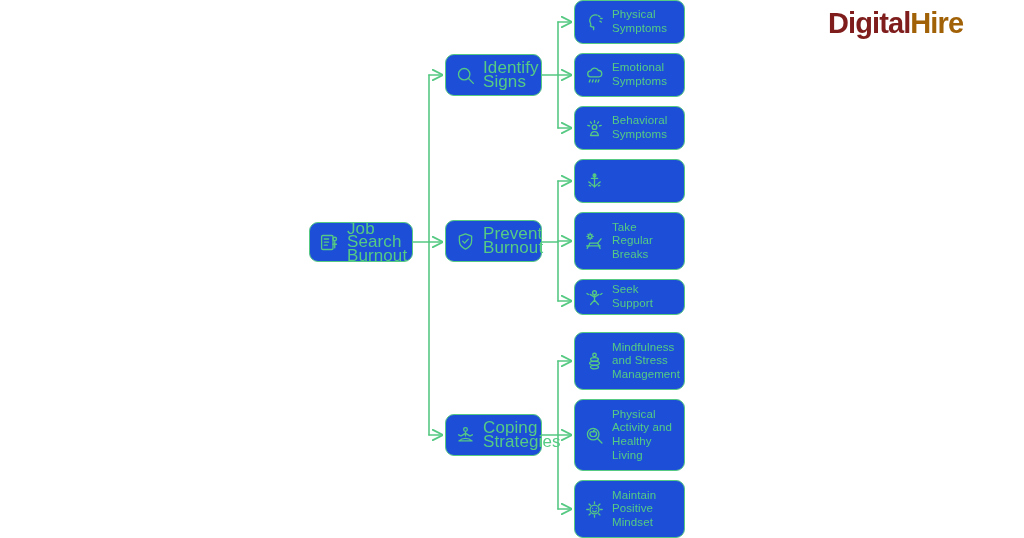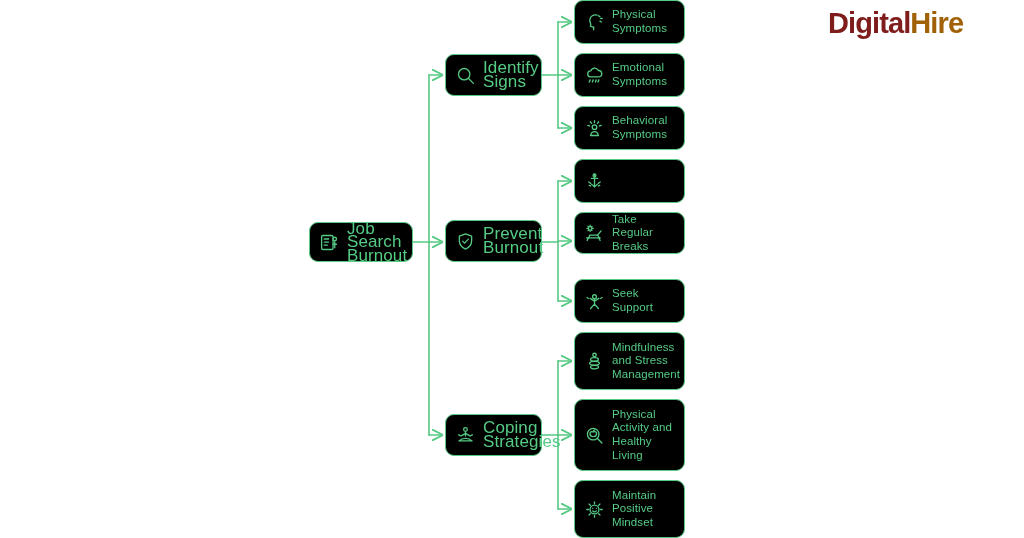--- a/index.html
+++ b/index.html
@@ -17,21 +17,21 @@
   #canvas {
     position: absolute;
     top: 0;
     left: 0;
     width: 1024px;
     height: 538px;
   }
   .node-box {
     position: absolute;
     box-sizing: border-box;
-    background: #000000;
+    background: #1d4ed8;
     border: 1.6px solid #56c983;
     border-radius: 9px;
     display: flex;
     align-items: center;
     gap: 7px;
     padding: 0 9px 0 8px;
   }
   .node-icon {
     flex: 0 0 auto;
     width: 22px;
@@ -182,36 +182,36 @@
       <span class="node-icon">
         <svg viewBox="0 0 24 24">
           <path d="M12 4v14" fill="none" stroke="currentColor" stroke-width="1.5" stroke-linecap="round" stroke-linejoin="round"></path>
           <path d="M8.5 8.5h7" fill="none" stroke="currentColor" stroke-width="1.5" stroke-linecap="round" stroke-linejoin="round"></path>
           <circle cx="12" cy="5" r="1.6" fill="none" stroke="currentColor" stroke-width="1.5" stroke-linecap="round" stroke-linejoin="round"></circle>
           <path d="M12 18l-3.5 -3M12 18l3.5 -3" fill="none" stroke="currentColor" stroke-width="1.5" stroke-linecap="round" stroke-linejoin="round"></path>
           <path d="M5.5 12.5l2 1.6M18.5 12.5l-2 1.6M6 16.5l1.6 .6M18 16.5l-1.6 .6" fill="none" stroke="currentColor" stroke-width="1.5" stroke-linecap="round" stroke-linejoin="round"></path>
         </svg>
       </span>
     </div>
-    <div class="node-box node-leaf" style="left: 574px; top: 212px; width: 111px; height: 42px;">
+    <div class="node-box node-leaf" style="left: 574px; top: 212px; width: 111px; height: 58px;">
       <span class="node-icon">
         <svg viewBox="0 0 24 24">
           <circle cx="7" cy="6.2" r="2" fill="none" stroke="currentColor" stroke-width="1.5" stroke-linecap="round" stroke-linejoin="round"></circle>
           <path d="M7 2.6v1M7 8.8v1M3.4 6.2h1M9.6 6.2h1M4.5 3.7l.7 .7M9.2 8.4l-.7 -.7M4.5 8.7l.7 -.7M9.2 4l-.7 .7" fill="none" stroke="currentColor" stroke-width="1.5" stroke-linecap="round" stroke-linejoin="round"></path>
           <path d="M3 17h15.5" fill="none" stroke="currentColor" stroke-width="1.5" stroke-linecap="round" stroke-linejoin="round"></path>
           <path d="M5.5 17l1 -3.2h9l2.2 3.2" fill="none" stroke="currentColor" stroke-width="1.5" stroke-linecap="round" stroke-linejoin="round"></path>
           <path d="M15.5 13.8L19.5 9" fill="none" stroke="currentColor" stroke-width="1.5" stroke-linecap="round" stroke-linejoin="round"></path>
           <path d="M5 17l-1.4 3M17 17l1.4 3" fill="none" stroke="currentColor" stroke-width="1.5" stroke-linecap="round" stroke-linejoin="round"></path>
         </svg>
       </span>
       <span class="node-label">Take
 Regular
 Breaks</span>
     </div>
-    <div class="node-box node-leaf" style="left: 574px; top: 279px; width: 111px; height: 44px;">
+    <div class="node-box node-leaf" style="left: 574px; top: 279px; width: 111px; height: 36px;">
       <span class="node-icon">
         <svg viewBox="0 0 24 24">
           <circle cx="12" cy="6.5" r="2.2" fill="none" stroke="currentColor" stroke-width="1.5" stroke-linecap="round" stroke-linejoin="round"></circle>
           <path d="M12 9v6" fill="none" stroke="currentColor" stroke-width="1.5" stroke-linecap="round" stroke-linejoin="round"></path>
           <path d="M12 11.5L7 8.5M12 11.5l5 -3" fill="none" stroke="currentColor" stroke-width="1.5" stroke-linecap="round" stroke-linejoin="round"></path>
           <path d="M12 15l-4.5 5M12 15l4.5 5" fill="none" stroke="currentColor" stroke-width="1.5" stroke-linecap="round" stroke-linejoin="round"></path>
           <path d="M5 8.5l-1.6 -1M19 8.5l1.6 -1" fill="none" stroke="currentColor" stroke-width="1.5" stroke-linecap="round" stroke-linejoin="round"></path>
         </svg>
       </span>
       <span class="node-label">Seek

